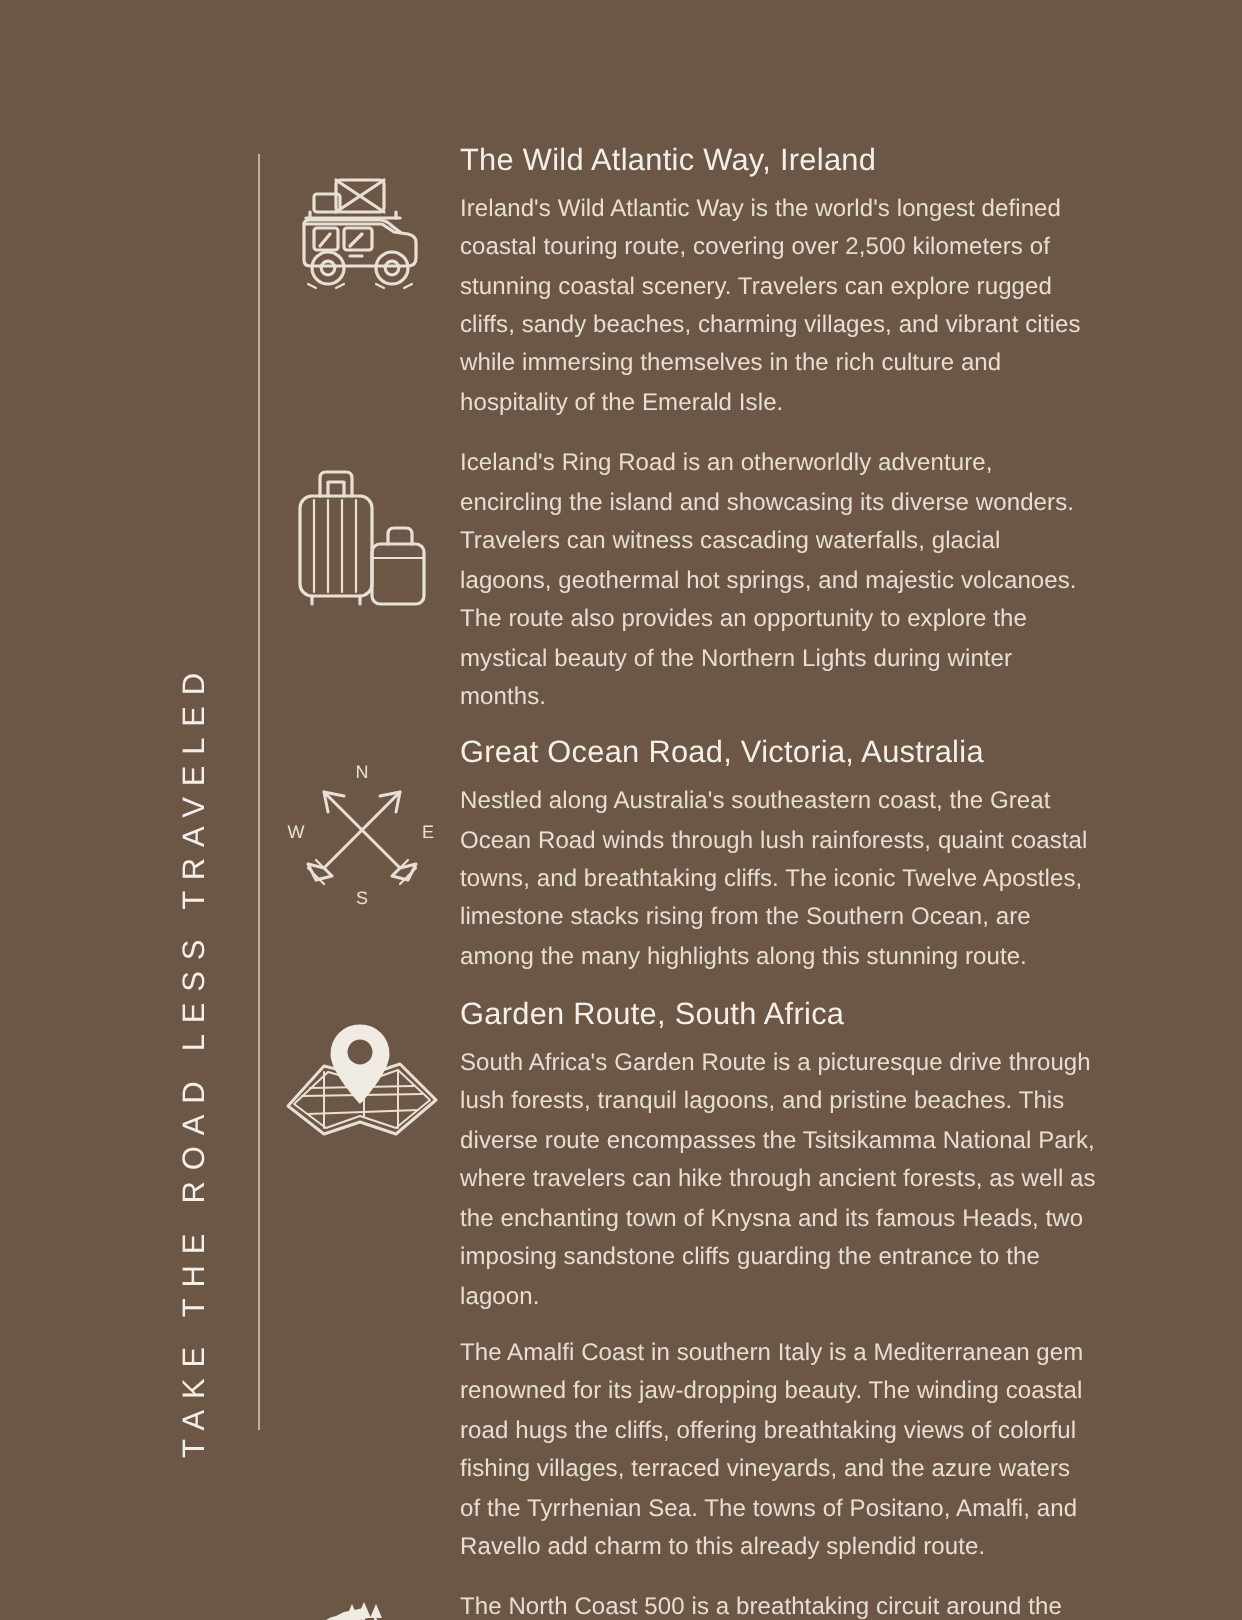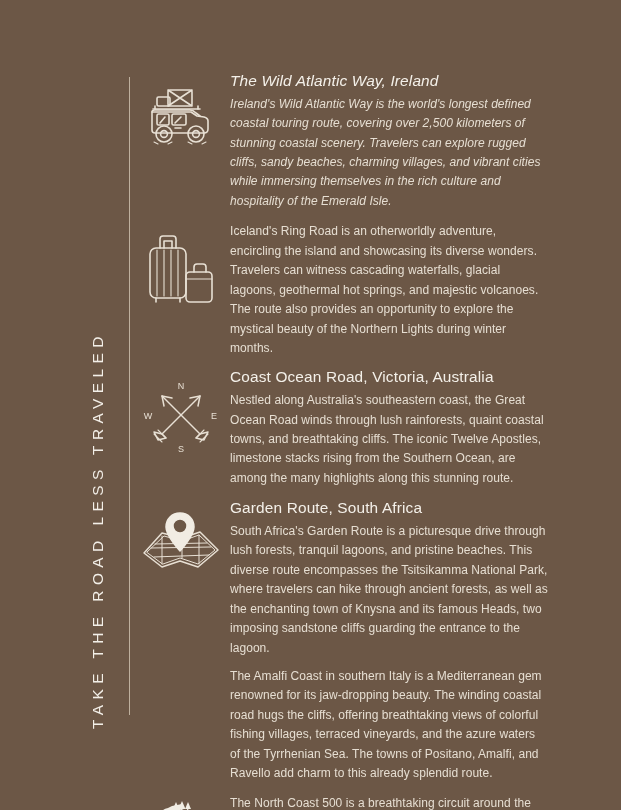--- a/index.html
+++ b/index.html
@@ -93,21 +93,21 @@
   }
   .entry-text {
     color: #e6ded2;
     font-size: 12px;
     line-height: 1.62;
     margin: 0;
     letter-spacing: .05px;
   }
 
   
-  .entry[data-index="0"] { margin-bottom: 11px; font-style: italic; }
+  .entry[data-index="0"] { margin-bottom: 11px; }
   .entry[data-index="1"] { margin-bottom: 10px; }
   .entry[data-index="2"] { margin-bottom: 11px; }
   .entry[data-index="3"] { margin-bottom: 9px; }
   .entry[data-index="4"] { margin-bottom: 10px; }
 </style>
 </head>
 <body>
 
 <div class="poster">
 
@@ -191,21 +191,21 @@
           <path d="M60 60 L68 58 L64 66 L56 64 Z"></path>
           <path d="M64 56 L56 64 M68 60 L60 68" stroke-width="1.1"></path>
 
           <text x="41" y="15" font-family="Liberation Sans, sans-serif" font-size="9" fill="#e8e0d4" stroke="none" text-anchor="middle">N</text>
           <text x="8" y="45" font-family="Liberation Sans, sans-serif" font-size="9" fill="#e8e0d4" stroke="none" text-anchor="middle">W</text>
           <text x="74" y="45" font-family="Liberation Sans, sans-serif" font-size="9" fill="#e8e0d4" stroke="none" text-anchor="middle">E</text>
           <text x="41" y="78" font-family="Liberation Sans, sans-serif" font-size="9" fill="#e8e0d4" stroke="none" text-anchor="middle">S</text>
         </svg>
       </div>
       <div class="entry-body">
-        <h2 class="entry-title">Coast Ocean Road, Victoria, Australia</h2>
+        <h2 class="entry-title">Great Ocean Road, Victoria, Australia</h2>
         <p class="entry-text">Nestled along Australia's southeastern coast, the Great Ocean Road winds through lush rainforests, quaint coastal towns, and breathtaking cliffs. The iconic Twelve Apostles, limestone stacks rising from the Southern Ocean, are among the many highlights along this stunning route.</p>
       </div>
     </div>
 
     <div class="entry" data-index="3">
       <div class="entry-icon">
         <svg width="86" height="72" viewBox="0 0 86 72" fill="none" stroke="#e8e0d4" stroke-width="1.5" stroke-linecap="round" stroke-linejoin="round">
 
           <path d="M6 48 L24 28 L44 33 L62 27 L80 45 L60 62 L42 56 L24 62 Z"></path>
           <path d="M9 47 L26 31 L44 36 L61 30 L77 45 L60 59 L42 53 L25 59 Z" stroke-width="1"></path>

